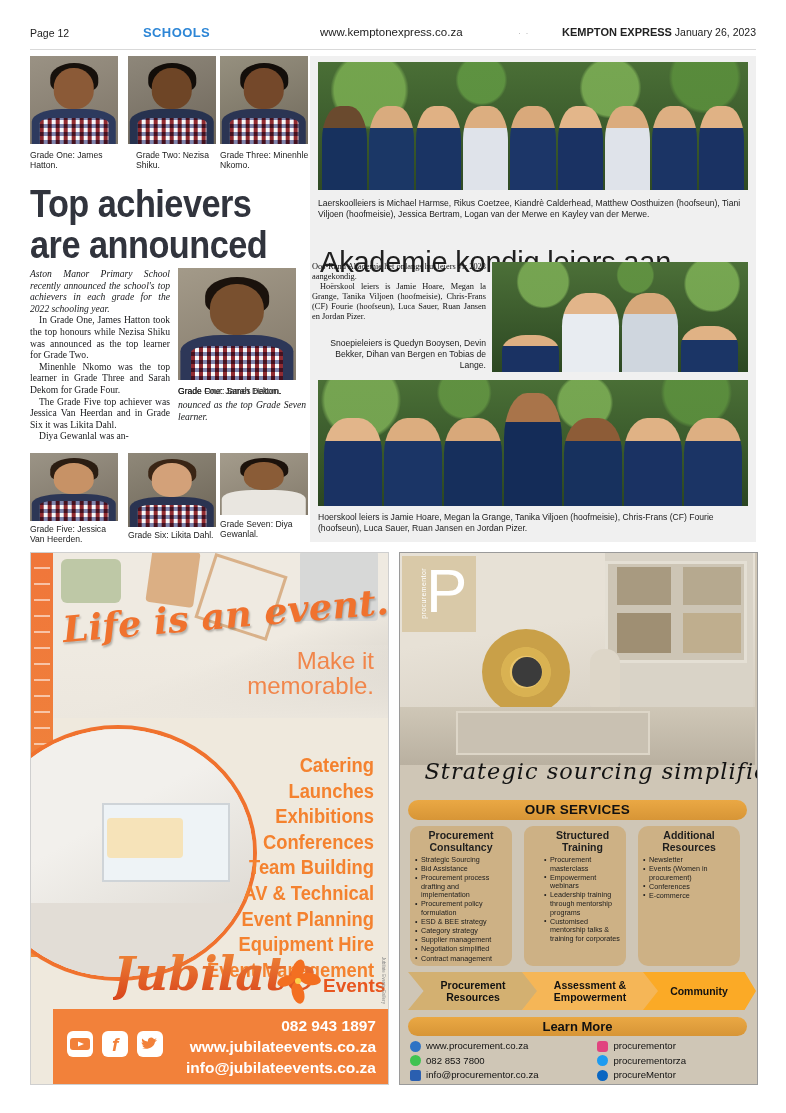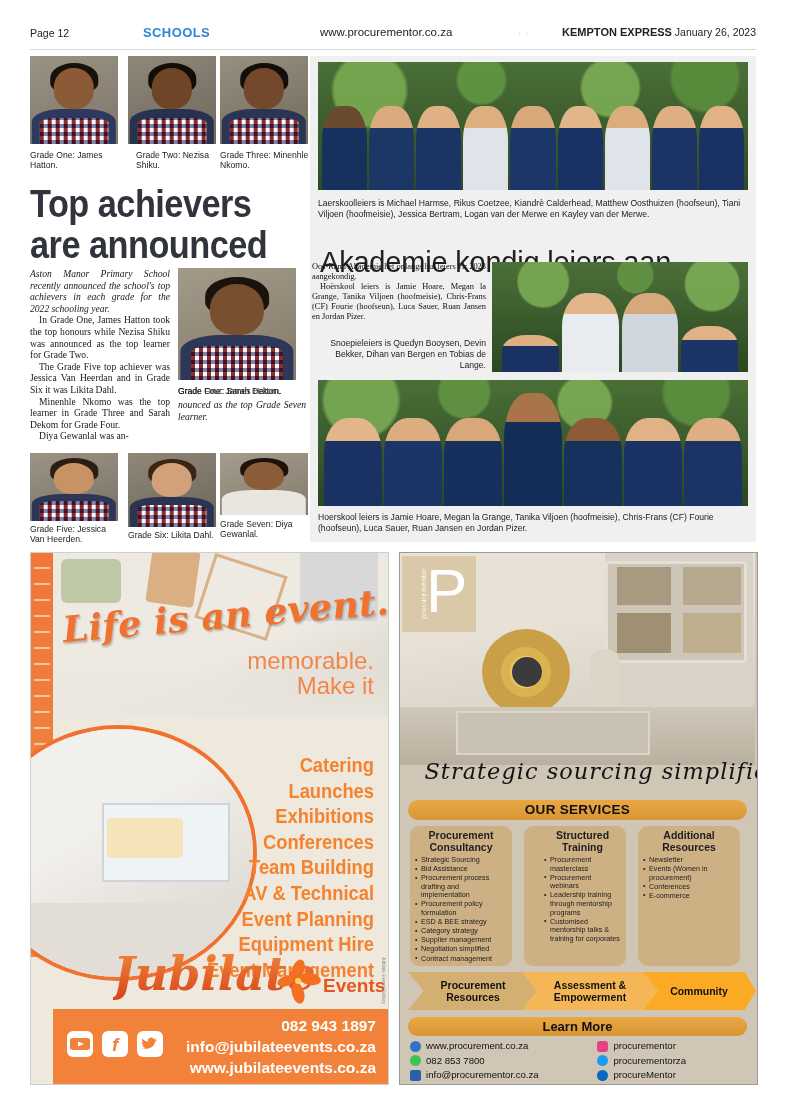--- a/index.html
+++ b/index.html
@@ -99,21 +99,21 @@
   .ic{width:11px;height:11px;border-radius:50%;flex:none;display:block;}
 </style>
 </head>
 <body>
 
 <div class="pg">
 
   <div class="masthead">
     <span class="mh-page">Page 12</span>
     <span class="mh-section">SCHOOLS</span>
-    <span class="mh-url">www.procurementor.co.za</span>
+    <span class="mh-url">www.kemptonexpress.co.za</span>
     <span class="mh-dots">· ·</span>
     <span class="mh-right"><b>KEMPTON EXPRESS</b> <span>January 26, 2023</span></span>
   </div>
   <div class="mh-rule"></div>
 
   <div class="photo" style="left:30px;top:56px;width:88px;height:88px;">
     <div class="pf">
         <div class="bg" style="background:linear-gradient(160deg,#9a9284,#7e7568);"></div>
       <div class="hair" style="background:#17110c;"></div>
       <div class="head" style="background:#8b5a37;"></div>
@@ -146,22 +146,22 @@
   <div class="cap" style="left:220px;top:150px;width:90px;">Grade Three: Minenhle Nkomo.</div>
 
   <div class="hl-top">
     <div>Top achievers</div>
     <div>are announced</div>
   </div>
 
   <div class="bodycol" style="left:30px;top:268px;width:140px;">
     <p class="first">Aston Manor Primary School recently announced the school's top achievers in each grade for the 2022 schooling year.</p>
     <p>In Grade One, James Hatton took the top honours while Nezisa Shiku was announced as the top learner for Grade Two.</p>
+    <p>Minenhle Nkomo was the top learner in Grade Three and Sarah Dekom for Grade Four.</p>
     <p>The Grade Five top achiever was Jessica Van Heerdan and in Grade Six it was Likita Dahl.</p>
-    <p>Minenhle Nkomo was the top learner in Grade Three and Sarah Dekom for Grade Four.</p>
     <p>Diya Gewanlal was an-</p>
   </div>
 
   <div class="photo" style="left:178px;top:268px;width:118px;height:112px;">
     <div class="pf">
         <div class="bg" style="background:linear-gradient(160deg,#a39a89,#83796a);"></div>
       <div class="hair" style="background:#1a120c;"></div>
       <div class="head" style="background:#79502f;"></div>
       <div class="body" style="background:#2d3758;"></div>
         <div class="shirt"></div>
@@ -276,22 +276,22 @@
       <div style="position:absolute;inset:0;background:linear-gradient(160deg,#efeae1 0 58%,#cfcac2 100%);"></div>
       <div style="position:absolute;left:8px;top:6px;width:60px;height:44px;background:#a9b98d;border-radius:6px;opacity:.7;"></div>
       <div style="position:absolute;left:96px;top:-4px;width:48px;height:56px;background:#cf8f52;opacity:.65;border-radius:4px;transform:rotate(8deg);"></div>
       <div style="position:absolute;left:150px;top:10px;width:70px;height:62px;border:3px solid #c98a4e;opacity:.6;transform:rotate(18deg);"></div>
       <div style="position:absolute;right:10px;top:-2px;width:78px;height:70px;background:#cdd0d3;opacity:.7;border-radius:4px;"></div>
       <div style="position:absolute;left:0;bottom:0;width:100%;height:44%;background:linear-gradient(180deg,rgba(240,236,228,.1),rgba(236,231,222,.95));"></div>
     </div>
 
     <div class="jb-script">Life is an event.</div>
     <div class="jb-make">
+      <div>Make it</div>
       <div>memorable.</div>
-      <div>Make it</div>
     </div>
 
     <div class="jb-field"></div>
 
     <div class="jb-oval">
       <div style="position:absolute;inset:0;background:linear-gradient(150deg,#f2f0ec 0 40%,#d7d2ca 100%);"></div>
       <div style="position:absolute;left:44%;top:30%;width:46%;height:30%;background:#eef3f6;border:2px solid #cfd4d8;"></div>
       <div style="position:absolute;left:46%;top:36%;width:28%;height:16%;background:#f6e3b9;border-radius:4px;"></div>
       <div style="position:absolute;left:0;bottom:0;width:100%;height:30%;background:#e2ddd6;"></div>
     </div>
@@ -337,22 +337,22 @@
             </svg>
         </i>
         <i>
           <svg viewBox="0 0 26 26" width="26" height="26">
               <path d="M5 17c5 2 12 0 13-6 1-.6 1.6-1.4 2-2.3-.7.3-1.4.5-2.1.6.8-.5 1.3-1.2 1.6-2-.8.5-1.6.8-2.4 1A3.3 3.3 0 0 0 11 10.6C8.8 10.5 6.7 9.4 5.3 7.6c-.8 1.4-.4 3.2 1 4.1-.6 0-1.2-.2-1.7-.5 0 1.5 1 2.8 2.4 3.1-.5.2-1.1.2-1.6.1.5 1.3 1.7 2.2 3.1 2.2A6.7 6.7 0 0 1 5 17z" fill="#f2813a"></path>
             </svg>
         </i>
       </div>
       <div class="jb-contact">
         <div>082 943 1897</div>
+        <div>www.jubilateevents.co.za</div>
         <div>info@jubilateevents.co.za</div>
-        <div>www.jubilateevents.co.za</div>
       </div>
     </div>
   </div>
 
   <div class="adR">
 
     <div class="pr-photo">
       <div style="position:absolute;inset:0;background:linear-gradient(170deg,#e7e1d6 0 35%,#cfc7b9 100%);"></div>
       <div style="position:absolute;right:2px;top:0;width:148px;height:212px;background:#d9d3c7;"></div>
       <div style="position:absolute;right:8px;top:8px;width:136px;height:96px;background:#cdc5b5;border:3px solid #e4dfd4;"></div>
@@ -394,21 +394,21 @@
       </ul>
     </div>
 
     <div class="pr-col" style="left:124px;height:140px;padding-left:20px;">
       <h4>
         <span>Structured</span><br>
         <span>Training</span>
       </h4>
       <ul>
         <li>Procurement masterclass</li>
-        <li>Procurement webinars</li>
+        <li>Empowerment webinars</li>
         <li>Leadership training through mentorship programs</li>
         <li>Customised mentorship talks &amp; training for corporates</li>
       </ul>
     </div>
 
     <div class="pr-col" style="left:238px;height:140px;border-radius:10px;">
       <h4>
         <span>Additional</span><br>
         <span>Resources</span>
       </h4>

